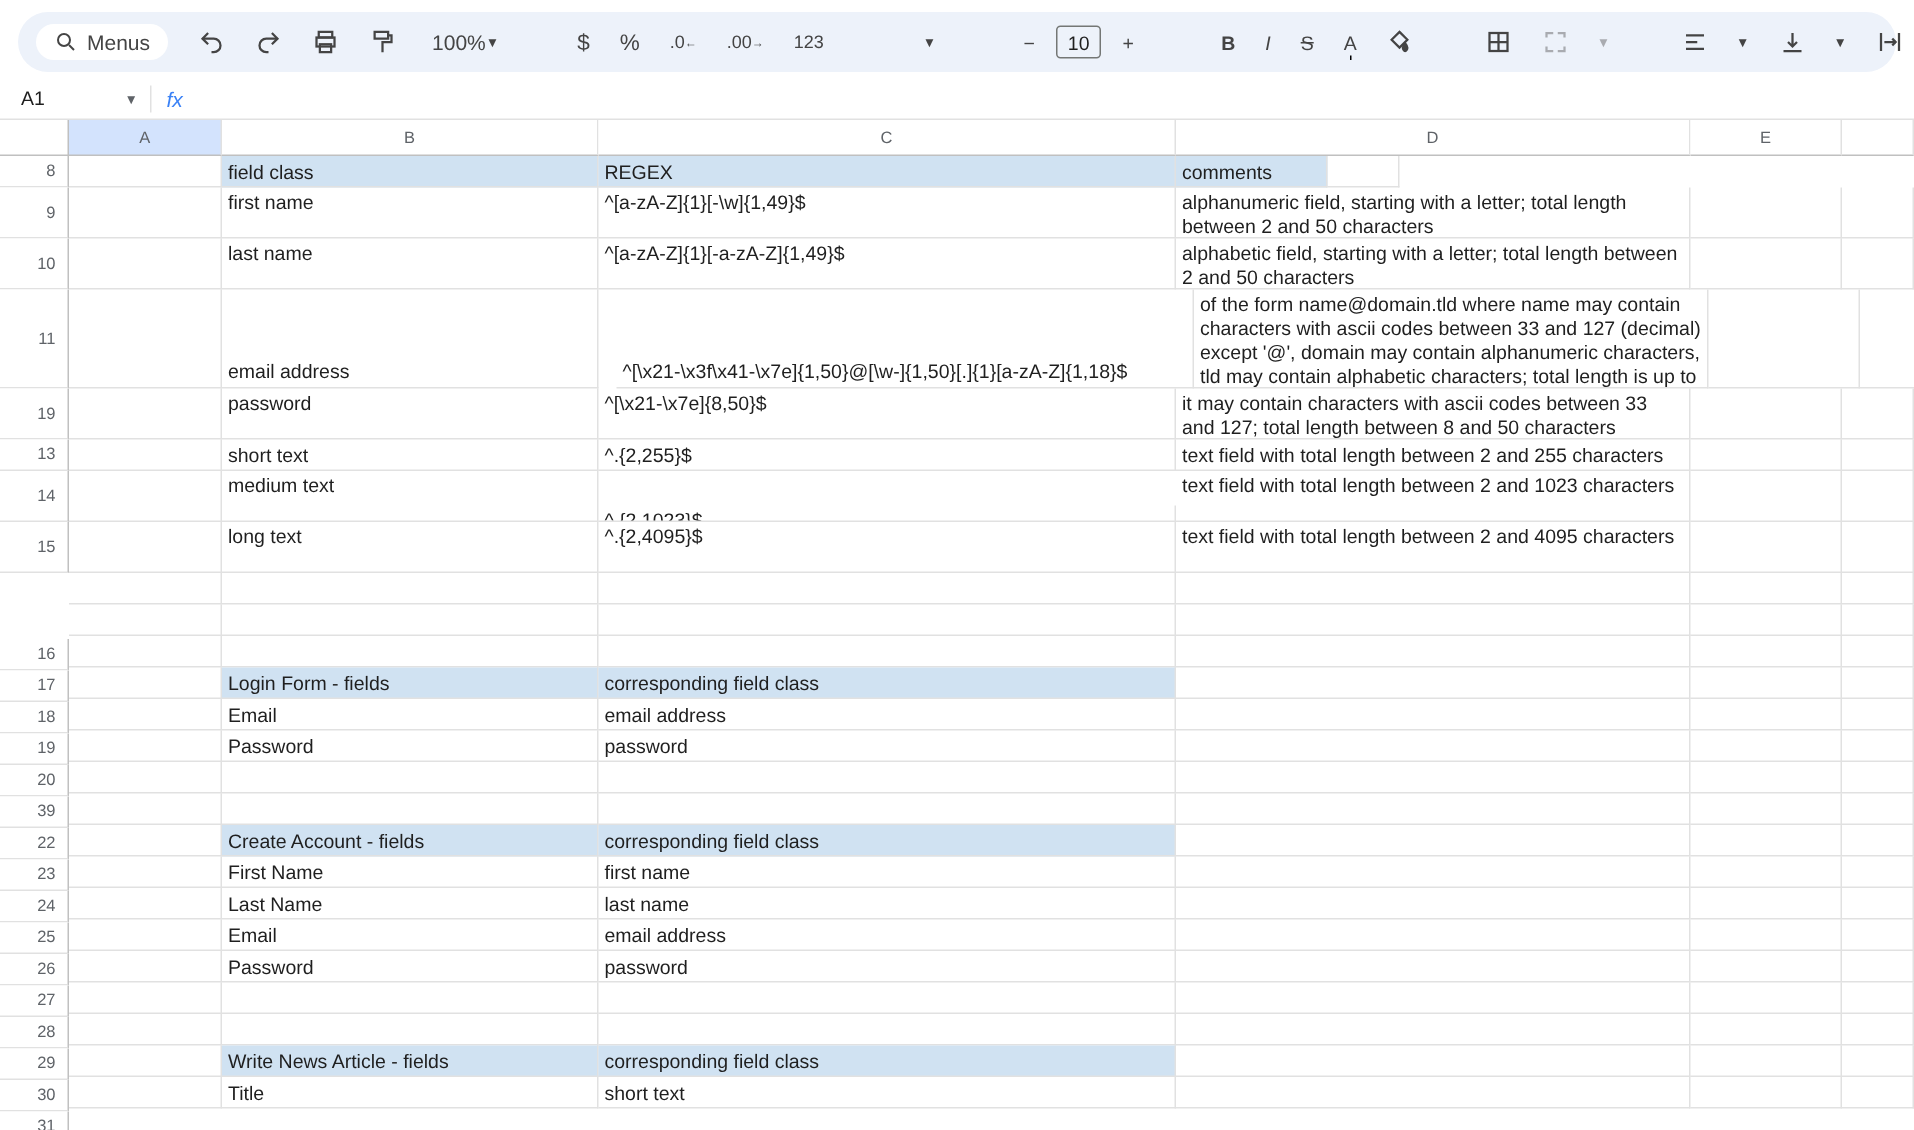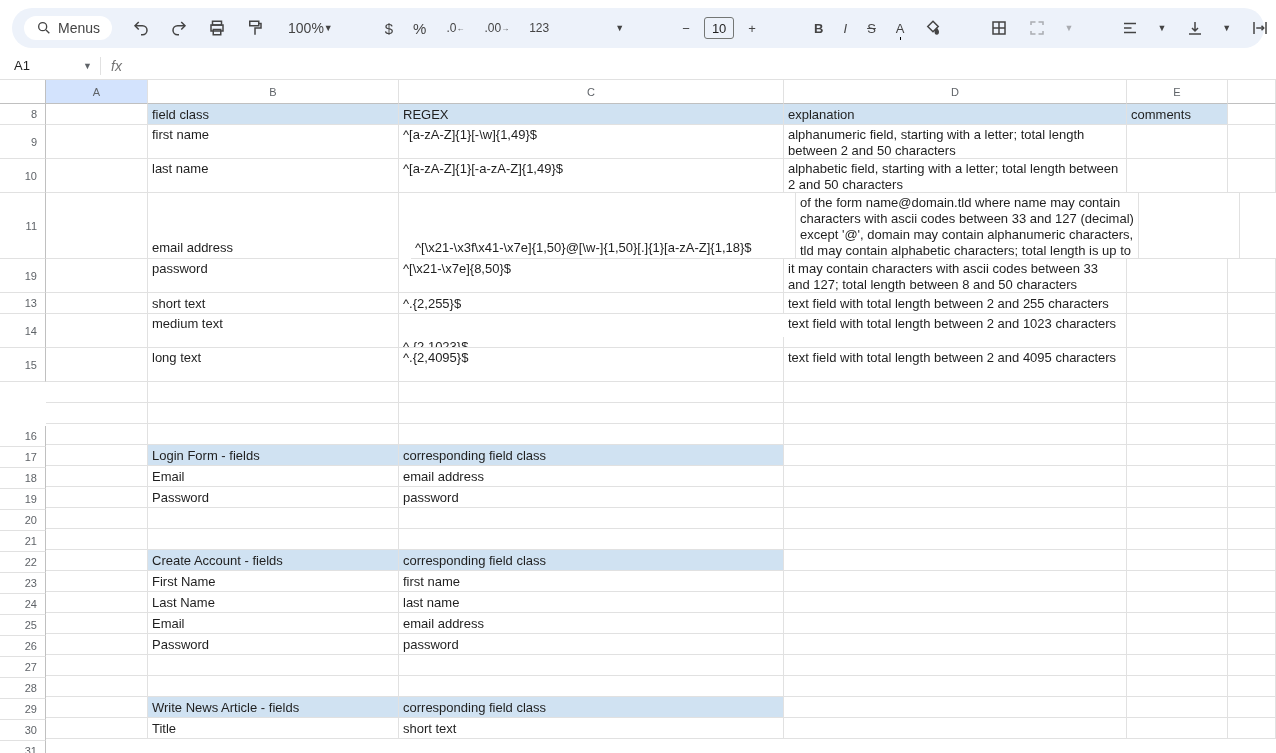--- a/index.html
+++ b/index.html
@@ -17,21 +17,21 @@
 .italic { font-style: italic; }
 .strike { text-decoration: line-through; }
 .color-a { position: relative; }
 .color-a::after { content:""; position:absolute; left:4px; right:4px; bottom:2px; height:3px; background:#000; }
 .dd { font-size: 9px; color: #444; margin-left:-2px; }
 
 .namebox-row { display: flex; align-items: center; height: 28px; border-bottom: 1px solid #e1e1e1; }
 .namebox { width: 100px; display: flex; align-items: center; justify-content: space-between; padding: 0 8px 0 14px; font-size: 13px; color: #1f1f1f; }
 .namebox .arrow { font-size: 9px; color: #5f6368; }
 .fx-sep { width:1px; height:18px; background:#e1e1e1; }
-.fx { font-style: italic; color: #737373; padding: 0 10px; font-size: 14px; }
+.fx { font-style: italic; color: #3b82f6; padding: 0 10px; font-size: 14px; }
 
 .grid { display: flex; }
 .rowhdrs { display: flex; flex-direction: column; }
 .corner { width: 46px; height: 24px; border-right: 1px solid #c0c0c0; border-bottom: 1px solid #c0c0c0; background: #fff; }
 .rowhdr { width: 46px; border-right: 1px solid #c0c0c0; border-bottom: 1px solid #e1e1e1; display:flex; align-items:center; justify-content:flex-end; padding-right:8px; font-size: 11px; color:#5f6368; background:#fff; }
 .colarea { flex: 1; }
 .colhdrs { display:flex; height:24px; }
 .colhdr { border-right:1px solid #e1e1e1; border-bottom:1px solid #c0c0c0; display:flex; align-items:center; justify-content:center; font-size:11px; color:#5f6368; background:#fff; }
 .colhdr.sel { background:#d3e3fd; }
 .cells { }
@@ -210,21 +210,21 @@
       <div class="rowhdr" style="height: 66px;">11</div>
       <div class="rowhdr" style="height: 34px;">19</div>
       <div class="rowhdr" style="height: 21px;">13</div>
       <div class="rowhdr" style="height: 34px;">14</div>
       <div class="rowhdr" style="height: 34px;">15</div>
       <div class="rowhdr" style="height: 21px; margin-top: 44px;">16</div>
       <div class="rowhdr" style="height: 21px;">17</div>
       <div class="rowhdr" style="height: 21px;">18</div>
       <div class="rowhdr" style="height: 21px; padding-left: 19px;">19</div>
       <div class="rowhdr" style="height: 21px;">20</div>
-      <div class="rowhdr" style="height: 21px;">21</div>
+      <div class="rowhdr" style="height: 21px;">39</div>
       <div class="rowhdr" style="height: 21px;">22</div>
       <div class="rowhdr" style="height: 21px; padding-left: 36px;">23</div>
       <div class="rowhdr" style="height: 21px;">24</div>
       <div class="rowhdr" style="height: 21px;">25</div>
       <div class="rowhdr" style="height: 21px;">26</div>
       <div class="rowhdr" style="height: 21px;">27</div>
       <div class="rowhdr" style="height: 21px;">28</div>
       <div class="rowhdr" style="height: 21px;">29</div>
       <div class="rowhdr" style="height: 21px;">30</div>
       <div class="rowhdr" style="height: 21px;">31</div>
@@ -237,21 +237,20 @@
         <div class="colhdr col-C">C</div>
         <div class="colhdr col-D">D</div>
         <div class="colhdr col-E">E</div>
         <div class="colhdr col-F"></div>
       </div>
     <div class="cells" id="cells">
         <div class="row" style="height: 21px;">
           <div class="cell col-A"></div>
           <div class="cell col-B hdr">field class</div>
           <div class="cell col-C hdr">REGEX</div>
-          <div class="cell col-D hdr">explanation</div>
           <div class="cell col-E hdr">comments</div>
           <div class="cell col-F"></div>
         </div>
         <div class="row" style="height: 34px;">
           <div class="cell col-A"></div>
           <div class="cell col-B" style="white-space: normal; align-items: flex-start; line-height: 16px;">first name</div>
           <div class="cell col-C" style="white-space: normal; align-items: flex-start; line-height: 16px;">^[a-zA-Z]{1}[-\w]{1,49}$</div>
           <div class="cell col-D" style="white-space: normal; align-items: flex-start; line-height: 16px;">alphanumeric field, starting with a letter; total length between 2 and 50 characters</div>
           <div class="cell col-E"></div>
           <div class="cell col-F"></div>

